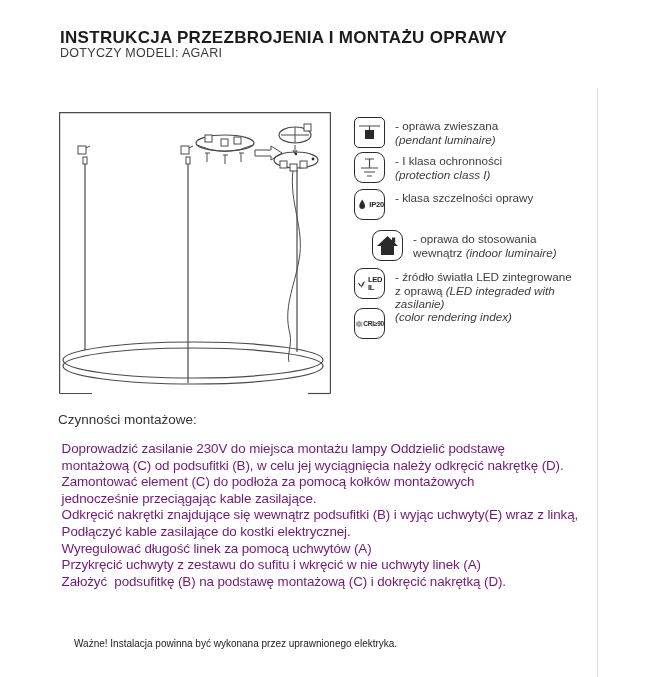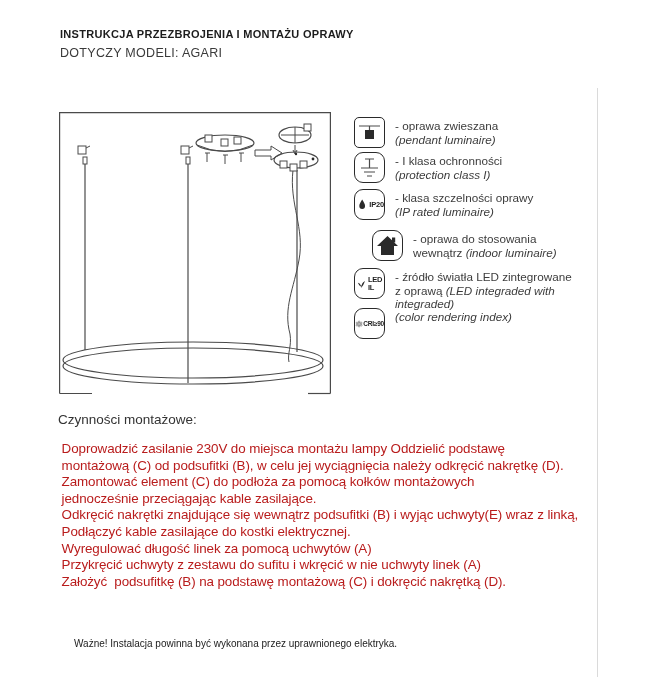--- a/index.html
+++ b/index.html
@@ -3,21 +3,21 @@
 <meta charset="utf-8">
 <style>
   * { margin:0; padding:0; box-sizing:border-box; }
   html,body { background:#fff; }
   .page {
     position:relative; width:650px; height:677px; background:#ffffff;
     font-family:"Liberation Sans", sans-serif; color:#2e2e2e; overflow:hidden;
   }
   .title {
     position:absolute; left:60px; top:28px;
-    font-size:11px; font-weight:700; color:#1c1c1c; letter-spacing:.3px;
+    font-size:17px; font-weight:700; color:#1c1c1c; letter-spacing:.3px;
   }
   .subtitle {
     position:absolute; left:60px; top:46px;
     font-size:12.5px; color:#3a3a3a; letter-spacing:.3px;
   }
   .diagram { position:absolute; left:59px; top:112px; }
   .scanline { position:absolute; left:597px; top:88px; width:1px; height:589px; background:#dadada; }
 
   
   .legend { position:absolute; left:354px; top:0; width:245px; }
@@ -31,21 +31,21 @@
     flex:0 0 31px; background:#fff;
   }
   .icon-box.square-corner { border-radius:5px; }
   .icon-badge { font-size:7.5px; font-weight:700; color:#1c1c1c; line-height:8px; letter-spacing:-.2px; }
   .icon-badge.tiny { font-size:6.5px; }
   .legend-text { margin-left:10px; font-size:11.7px; line-height:13.6px; color:#3c3c3c; padding-top:2px; white-space:nowrap; }
   .legend-text i { font-style:italic; }
 
   
   .steps-heading { position:absolute; left:58px; top:412px; font-size:13.5px; color:#333; }
-  .steps { position:absolute; left:58px; top:441px; font-size:13.4px; line-height:16.6px; color:#b91c1c; letter-spacing:-.1px; }
+  .steps { position:absolute; left:58px; top:441px; font-size:13.4px; line-height:16.6px; color:#701a75; letter-spacing:-.1px; }
   .steps div { white-space:pre; }
   .warning { position:absolute; left:74px; top:638px; font-size:10px; color:#222; }
 
   svg .ln { stroke:#4a4a4a; stroke-width:1.2; fill:none; }
   svg .thin { stroke:#4a4a4a; stroke-width:1; fill:none; }
   svg .wfill { fill:#ffffff; stroke:#4a4a4a; stroke-width:1; }
   svg .dk { fill:#2a2a2a; }
 </style>
 </head>
 <body>
@@ -148,21 +148,20 @@
 
     <div class="legend-row r2">
       <div class="icon-box">
         <svg width="16" height="14" viewBox="0 0 16 14">
           <path class="dk" d="M8,1 C6,4.4 4.8,6.2 4.8,8.2 a3.2,3.2 0 0 0 6.4,0 C11.2,6.2 10,4.4 8,1 z"></path>
         </svg>
         <span class="icon-badge">IP20</span>
       </div>
       <div class="legend-text">
         <div>- klasa szczelności oprawy</div>
-        <div><i>(IP rated luminaire)</i></div>
       </div>
     </div>
 
     <div class="legend-row r3">
       <div class="icon-box">
         <svg width="27" height="27" viewBox="0 0 27 27">
           <polygon class="dk" points="13.5,4 24,14 20,14 20,23 7,23 7,14 3,14"></polygon>
           <rect class="dk" x="18" y="5.5" width="3.2" height="5"></rect>
         </svg>
       </div>
@@ -177,21 +176,21 @@
         <svg width="18" height="13" viewBox="0 0 18 13">
           <path class="dk" d="M9,12 C9,8 10,5 14,3 C12,8 11,10 9,12 z"></path>
           <path class="dk" d="M8.6,11 C8,8 7,6.5 4,5.5 C5.6,9 6.8,10 8.6,11 z"></path>
           <path class="thin" d="M9,12 L9,9"></path>
         </svg>
         <span class="icon-badge">LED IL</span>
       </div>
       <div class="legend-text">
         <div>- źródło światła LED zintegrowane</div>
         <div><span>z oprawą </span><i>(LED integraded with</i></div>
-        <div><i>integraded)</i></div>
+        <div><i>zasilanie)</i></div>
       </div>
     </div>
 
     <div class="legend-row r5">
       <div class="icon-box">
         <svg width="16" height="14" viewBox="0 0 16 14">
           <g class="thin">
             <circle cx="8" cy="7" r="2.2"></circle>
             <circle cx="8" cy="2.8" r="1.6"></circle>
             <circle cx="8" cy="11.2" r="1.6"></circle>

